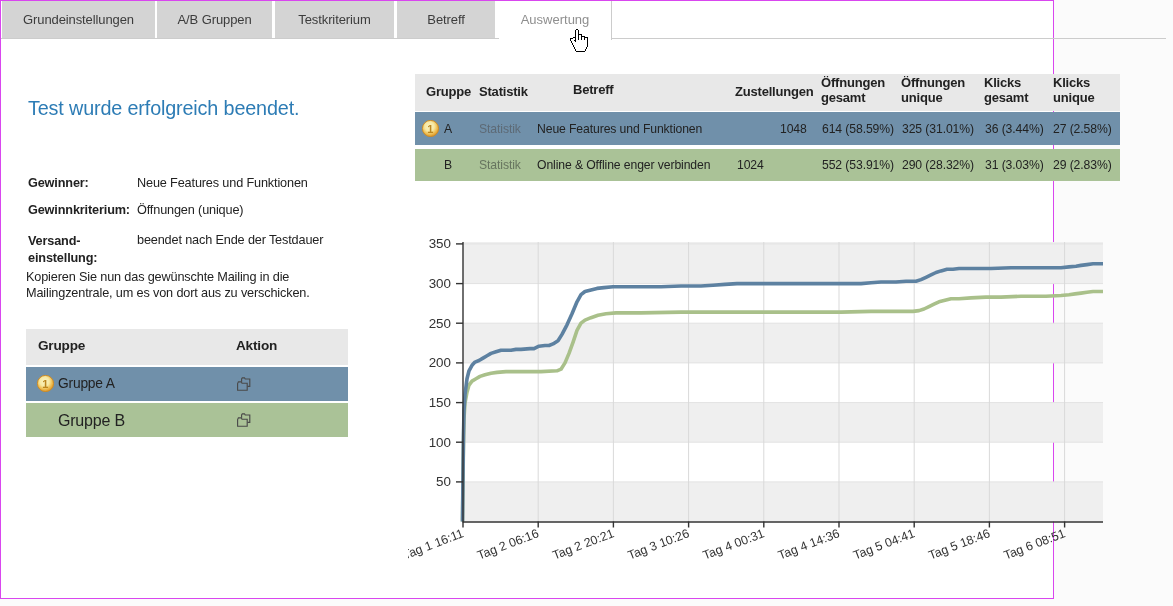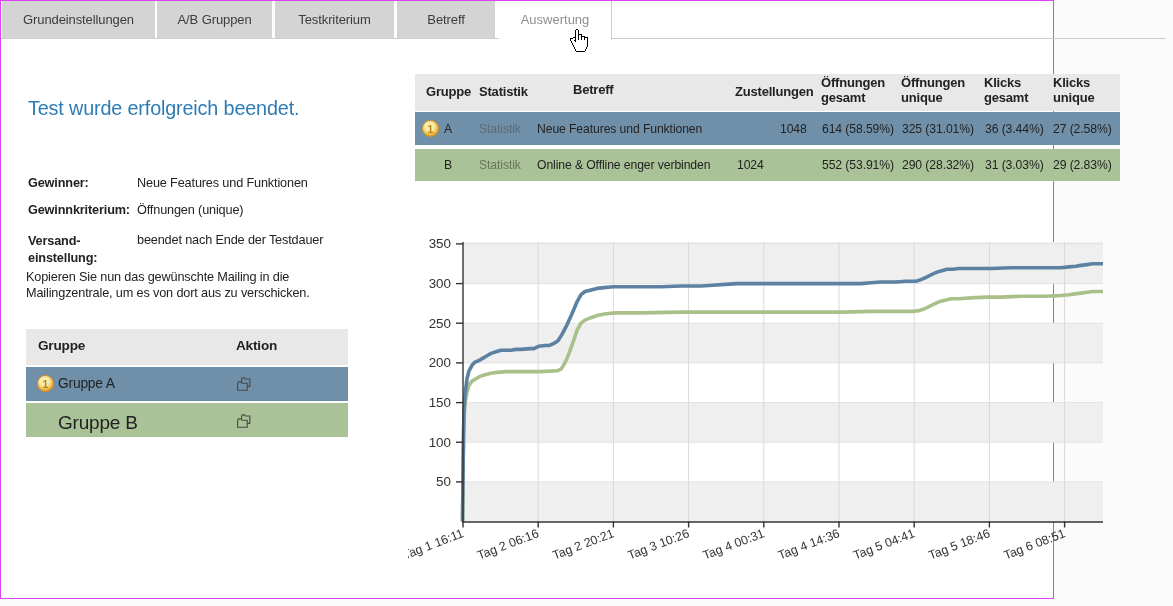--- a/index.html
+++ b/index.html
@@ -321,21 +321,21 @@
           <text x="8.3" y="12.6" text-anchor="middle" font-family="Liberation Sans" font-size="11" font-weight="bold" fill="#bc861f">1</text>
         </svg></span>
      <span class="abs" style="left:32px;top:9px;">Gruppe A</span>
      <span class="abs" style="left:211px;top:10px;"><svg width="16" height="16" viewBox="0 0 16 16">
           <g fill="none" stroke="#4a4a4a" stroke-width="1.15">
             <path d="M4.6 4.8 V2.0 L5.3 0.8 H7.5 L8.2 2.0 H12.8 V9.3 H10.4"></path>
             <path d="M0.6 13.2 V6.6 L1.4 4.8 H4.3 L5.0 6.2 H10.2 V13.2 Z"></path>
           </g>
         </svg></span>
   </div>
-  <div class="abs" style="left:25px;top:402px;width:322px;height:34px;background:#aac297;font-size:19px;color:#222;letter-spacing:-0.2px;">
+  <div class="abs" style="left:25px;top:402px;width:322px;height:34px;background:#aac297;font-size:16px;color:#222;letter-spacing:-0.2px;">
      <span class="abs" style="left:32px;top:9px;">Gruppe B</span>
      <span class="abs" style="left:211px;top:10px;"><svg width="16" height="16" viewBox="0 0 16 16">
           <g fill="none" stroke="#4a4a4a" stroke-width="1.15">
             <path d="M4.6 4.8 V2.0 L5.3 0.8 H7.5 L8.2 2.0 H12.8 V9.3 H10.4"></path>
             <path d="M0.6 13.2 V6.6 L1.4 4.8 H4.3 L5.0 6.2 H10.2 V13.2 Z"></path>
           </g>
         </svg></span>
   </div>
 
   <div class="abs" style="left:414px;top:73px;width:705px;height:37px;background:#e8e8e8;font-size:13px;font-weight:bold;color:#222;letter-spacing:-0.2px;">

